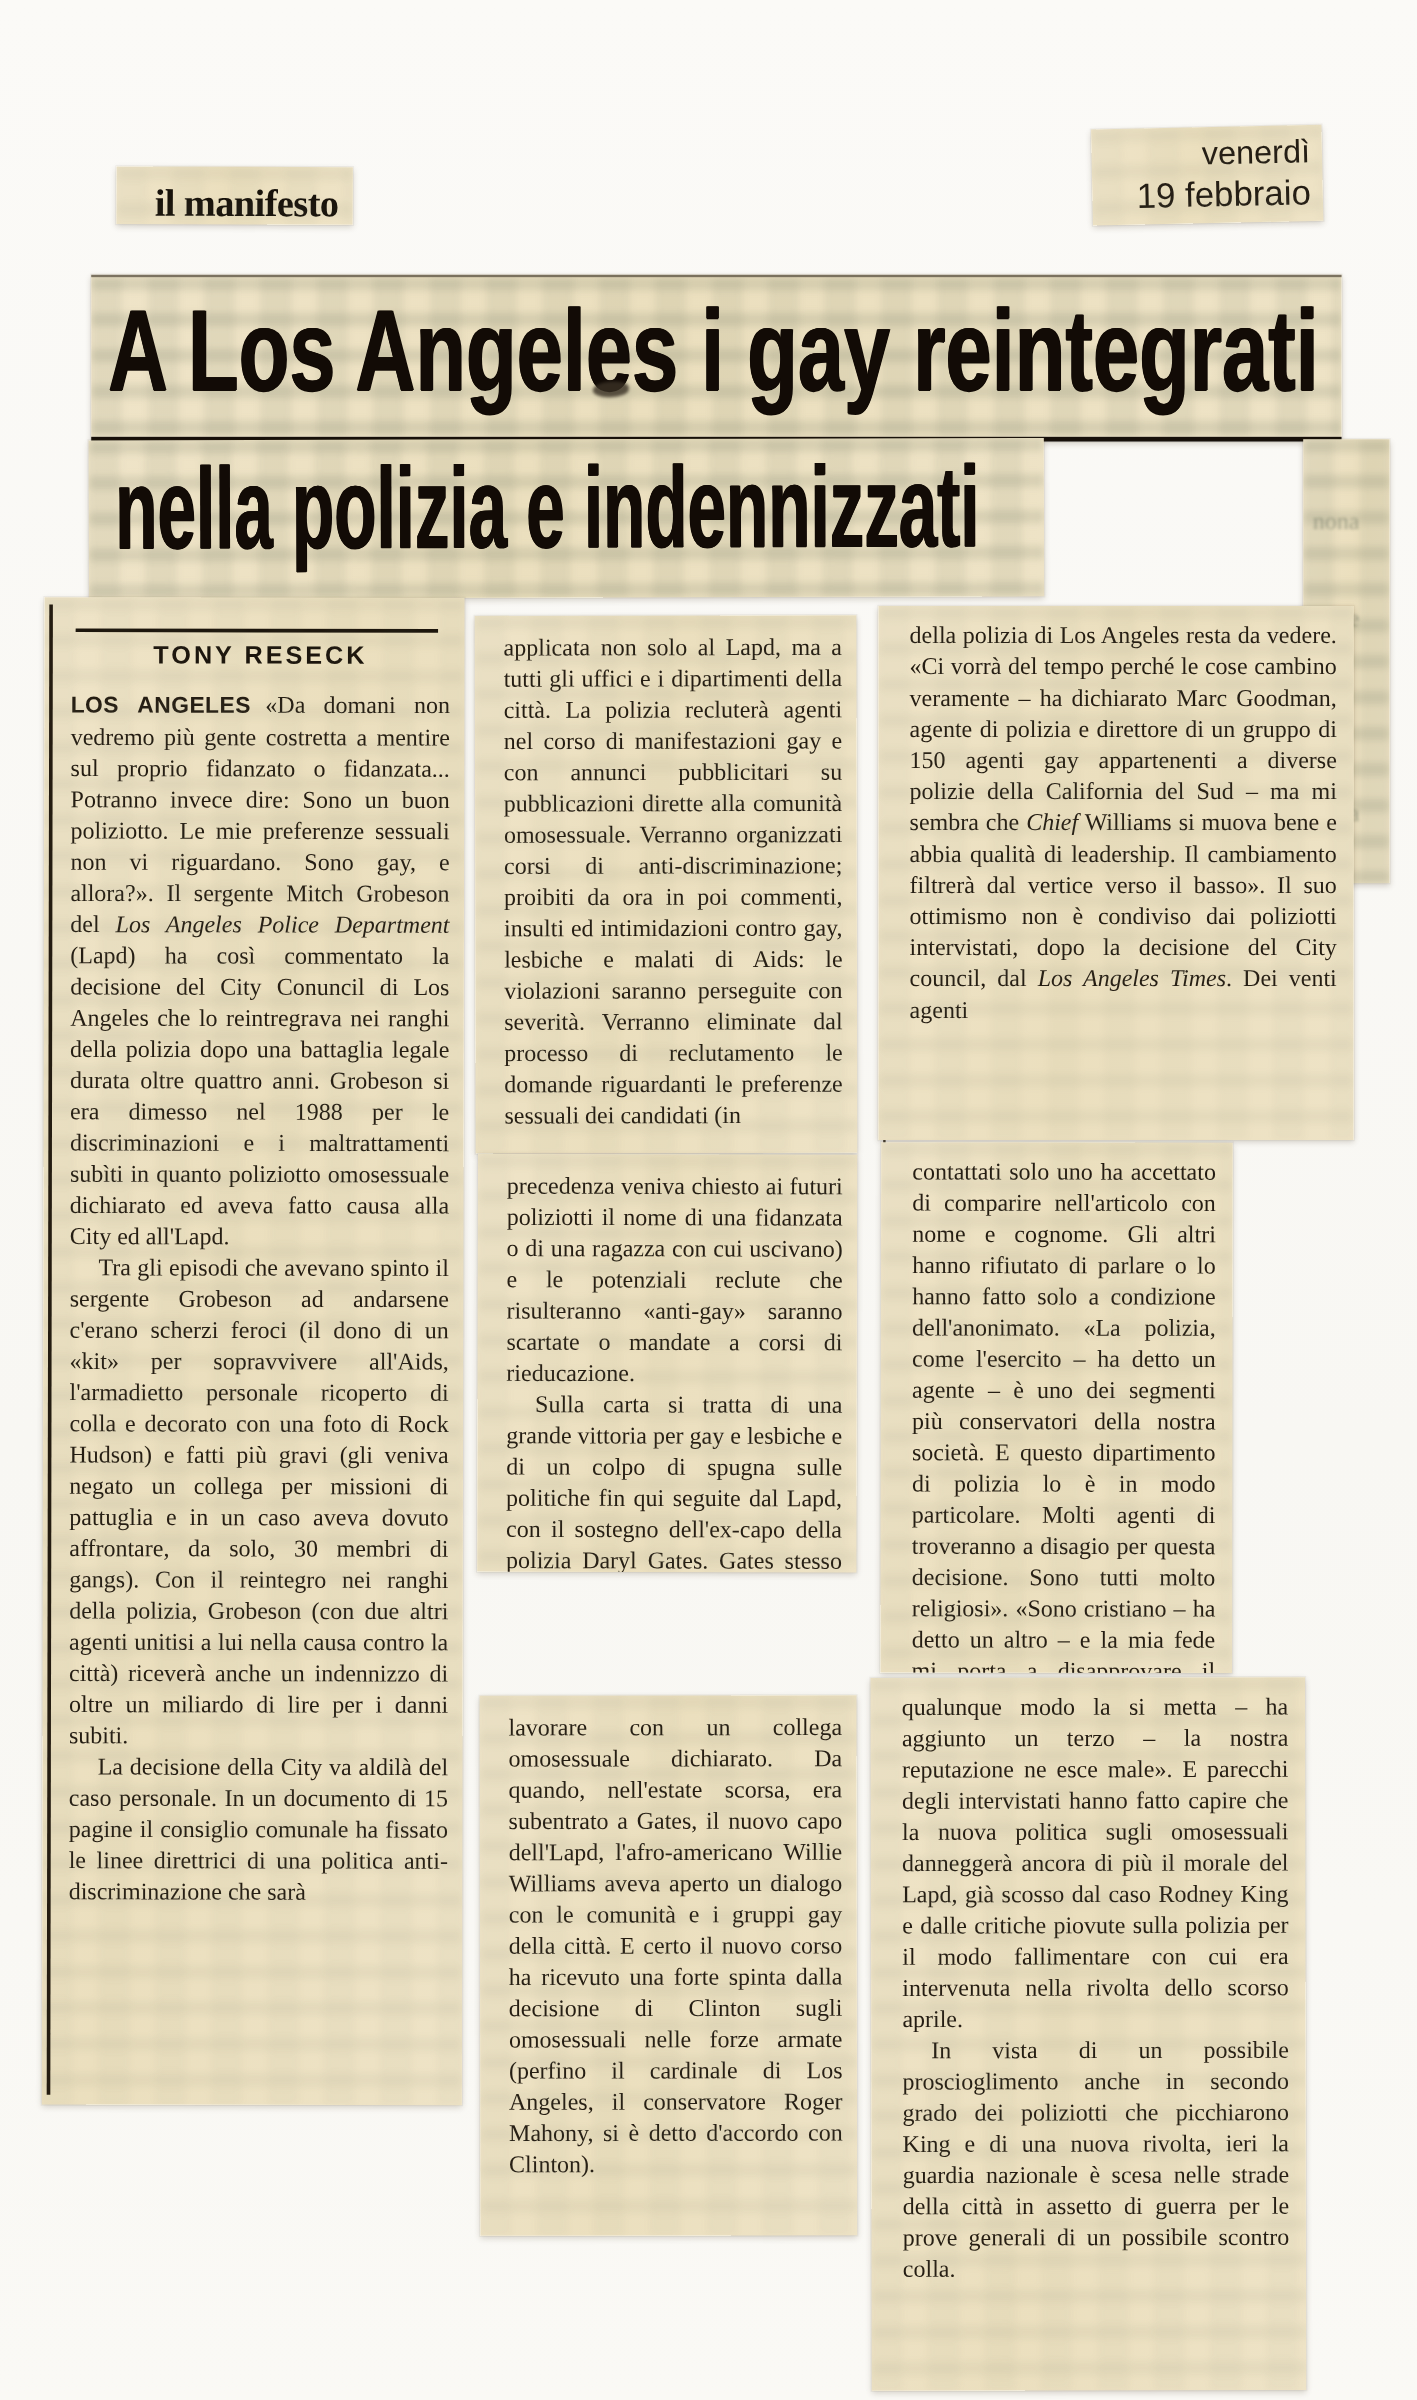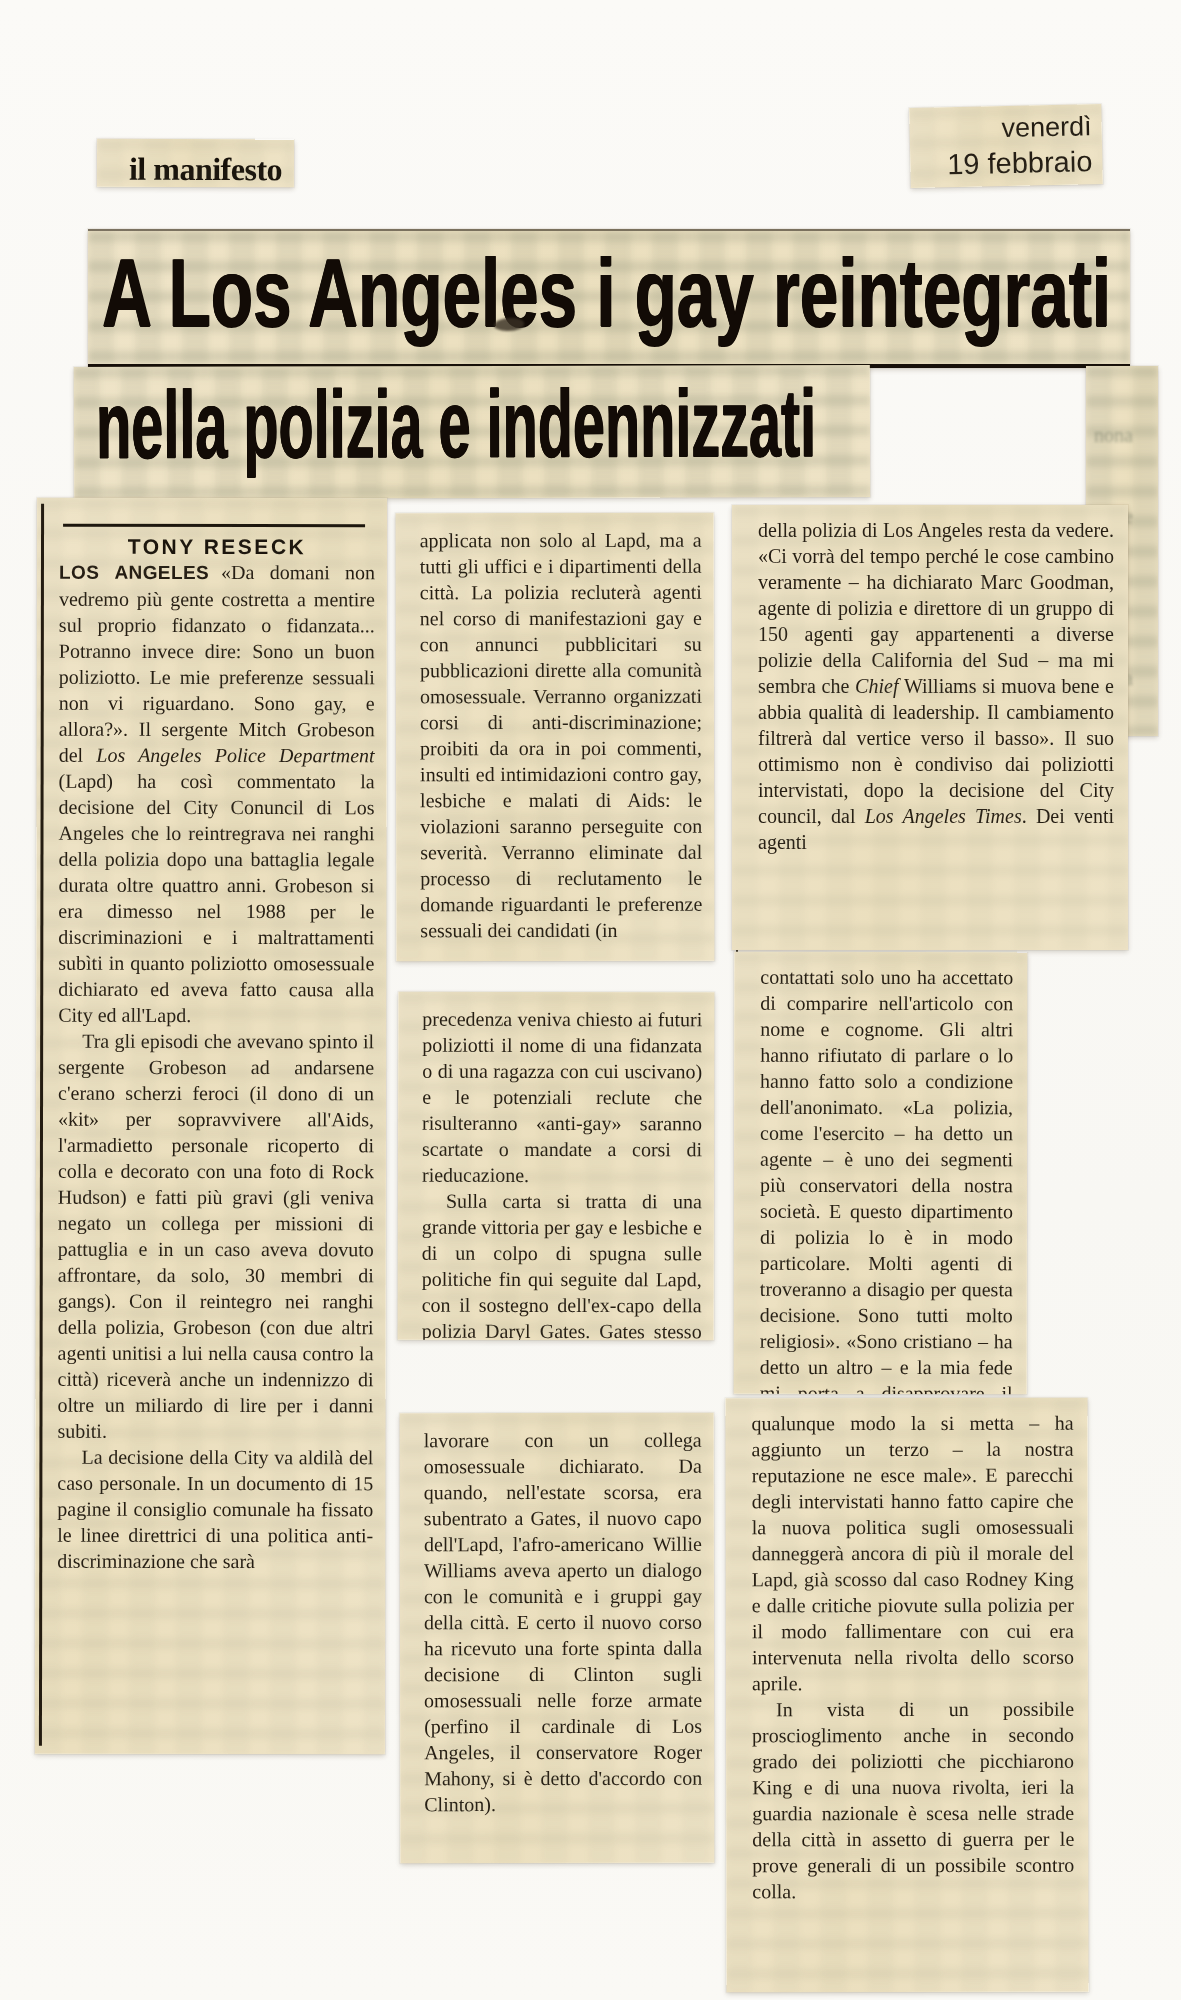--- a/index.html
+++ b/index.html
@@ -50,21 +50,21 @@
   .body-text p{margin:0;}
   .body-text p.ind{text-indent:24px;}
   .it{font-style:italic;}
   .dateline{
     font-family:"Liberation Sans",sans-serif;font-weight:700;font-size:19px;
     letter-spacing:.4px;margin-right:12px;font-style:normal;
   }
   .byline-rule{height:3px;background:#1d160d;margin:26px 10px 8px 4px;}
   .byline{
     font-family:"Liberation Sans",sans-serif;font-weight:700;font-size:21px;
-    letter-spacing:2.5px;text-align:center;color:#1c150d;
+    letter-spacing:2.5px;text-align:center;color:#1c150d;margin-bottom:16px;
   }
   .vline{position:absolute;background:#241c11;}
   .gword{
     display:block;font-family:"Liberation Serif",serif;font-size:20px;
     color:#6d7562;opacity:.55;filter:blur(1.5px);margin:58px 0 0 8px;
   }
   .gword:first-child{margin-top:86px;}
   .smudge{
     position:absolute;left:494px;top:318px;width:30px;height:13px;
     background:#3a3125;border-radius:60% 40% 55% 45%;filter:blur(1.2px);opacity:.8;
@@ -82,21 +82,21 @@
 </div>
 
 <div class="clip" style="left:910px;top:106px;width:192px;height:80px;transform:rotate(-1.2deg);">
   <div class="ghost soft"></div>
   <div class="date-inner">
     <div class="date-weekday">venerdì</div>
     <div class="date-date">19 febbraio 1993</div>
   </div>
 </div>
 
-<div class="clip" style="left:88px;top:229px;width:1042px;height:133px;border-top:2px solid rgba(30,22,12,.55);border-bottom:4px solid #17100a;">
+<div class="clip" style="left:76px;top:229px;width:1042px;height:133px;border-top:2px solid rgba(30,22,12,.55);border-bottom:4px solid #17100a;">
   <div class="ghost"></div>
   <span class="hl hl1">A Los Angeles i gay reintegrati</span>
 </div>
 
 <div class="clip" style="left:74px;top:366px;width:796px;height:132px;transform:rotate(-.15deg);">
   <div class="ghost"></div>
   <span class="hl hl2">nella polizia e indennizzati</span>
 </div>
 <div class="smudge"></div>
 
@@ -121,21 +121,21 @@
     </div>
   </div>
 </div>
 
 <div class="clip" style="left:396px;top:513px;width:318px;height:448px;transform:rotate(-.1deg);">
   <div class="ghost soft"></div>
   <div class="body-text pad-c2">
     <p>applicata non solo al Lapd, ma a tutti gli uffici e i dipartimenti della città. La polizia recluterà agenti nel corso di manifestazioni gay e con annunci pubblicitari su pubblicazioni dirette alla comunità omosessuale. Verranno organizzati corsi di anti-discriminazione; proibiti da ora in poi commenti, insulti ed intimidazioni contro gay, lesbiche e malati di Aids: le violazioni saranno perseguite con severità. Verranno eliminate dal processo di reclutamento le domande riguardanti le preferenze sessuali dei candidati (in</p>
   </div>
 </div>
-<div class="clip" style="left:398px;top:992px;width:316px;height:348px;transform:rotate(.12deg);">
+<div class="clip" style="left:398px;top:962px;width:316px;height:348px;transform:rotate(.12deg);">
   <div class="ghost soft"></div>
   <div class="body-text pad-c2">
     <p>precedenza veniva chiesto ai futuri poliziotti il nome di una fidanzata o di una ragazza con cui uscivano) e le potenziali reclute che risulteranno «anti-gay» saranno scartate o mandate a corsi di rieducazione.</p>
     <p class="ind">Sulla carta si tratta di una grande vittoria per gay e lesbiche e di un colpo di spugna sulle politiche fin qui seguite dal Lapd, con il sostegno dell'ex-capo della polizia Daryl Gates. Gates stesso aveva dichiarato in una intervista di ritenere l'omosessualità «innaturale» e che nessun poliziotto vorrebbe</p>
   </div>
 </div>
 <div class="clip" style="left:400px;top:1413px;width:314px;height:450px;transform:rotate(-.08deg);">
   <div class="ghost soft"></div>
   <div class="body-text pad-c2">
     <p>lavorare con un collega omosessuale dichiarato. Da quando, nell'estate scorsa, era subentrato a Gates, il nuovo capo dell'Lapd, l'afro-americano Willie Williams aveva aperto un dialogo con le comunità e i gruppi gay della città. E certo il nuovo corso ha ricevuto una forte spinta dalla decisione di Clinton sugli omosessuali nelle forze armate (perfino il cardinale di Los Angeles, il conservatore Roger Mahony, si è detto d'accordo con Clinton).</p>

